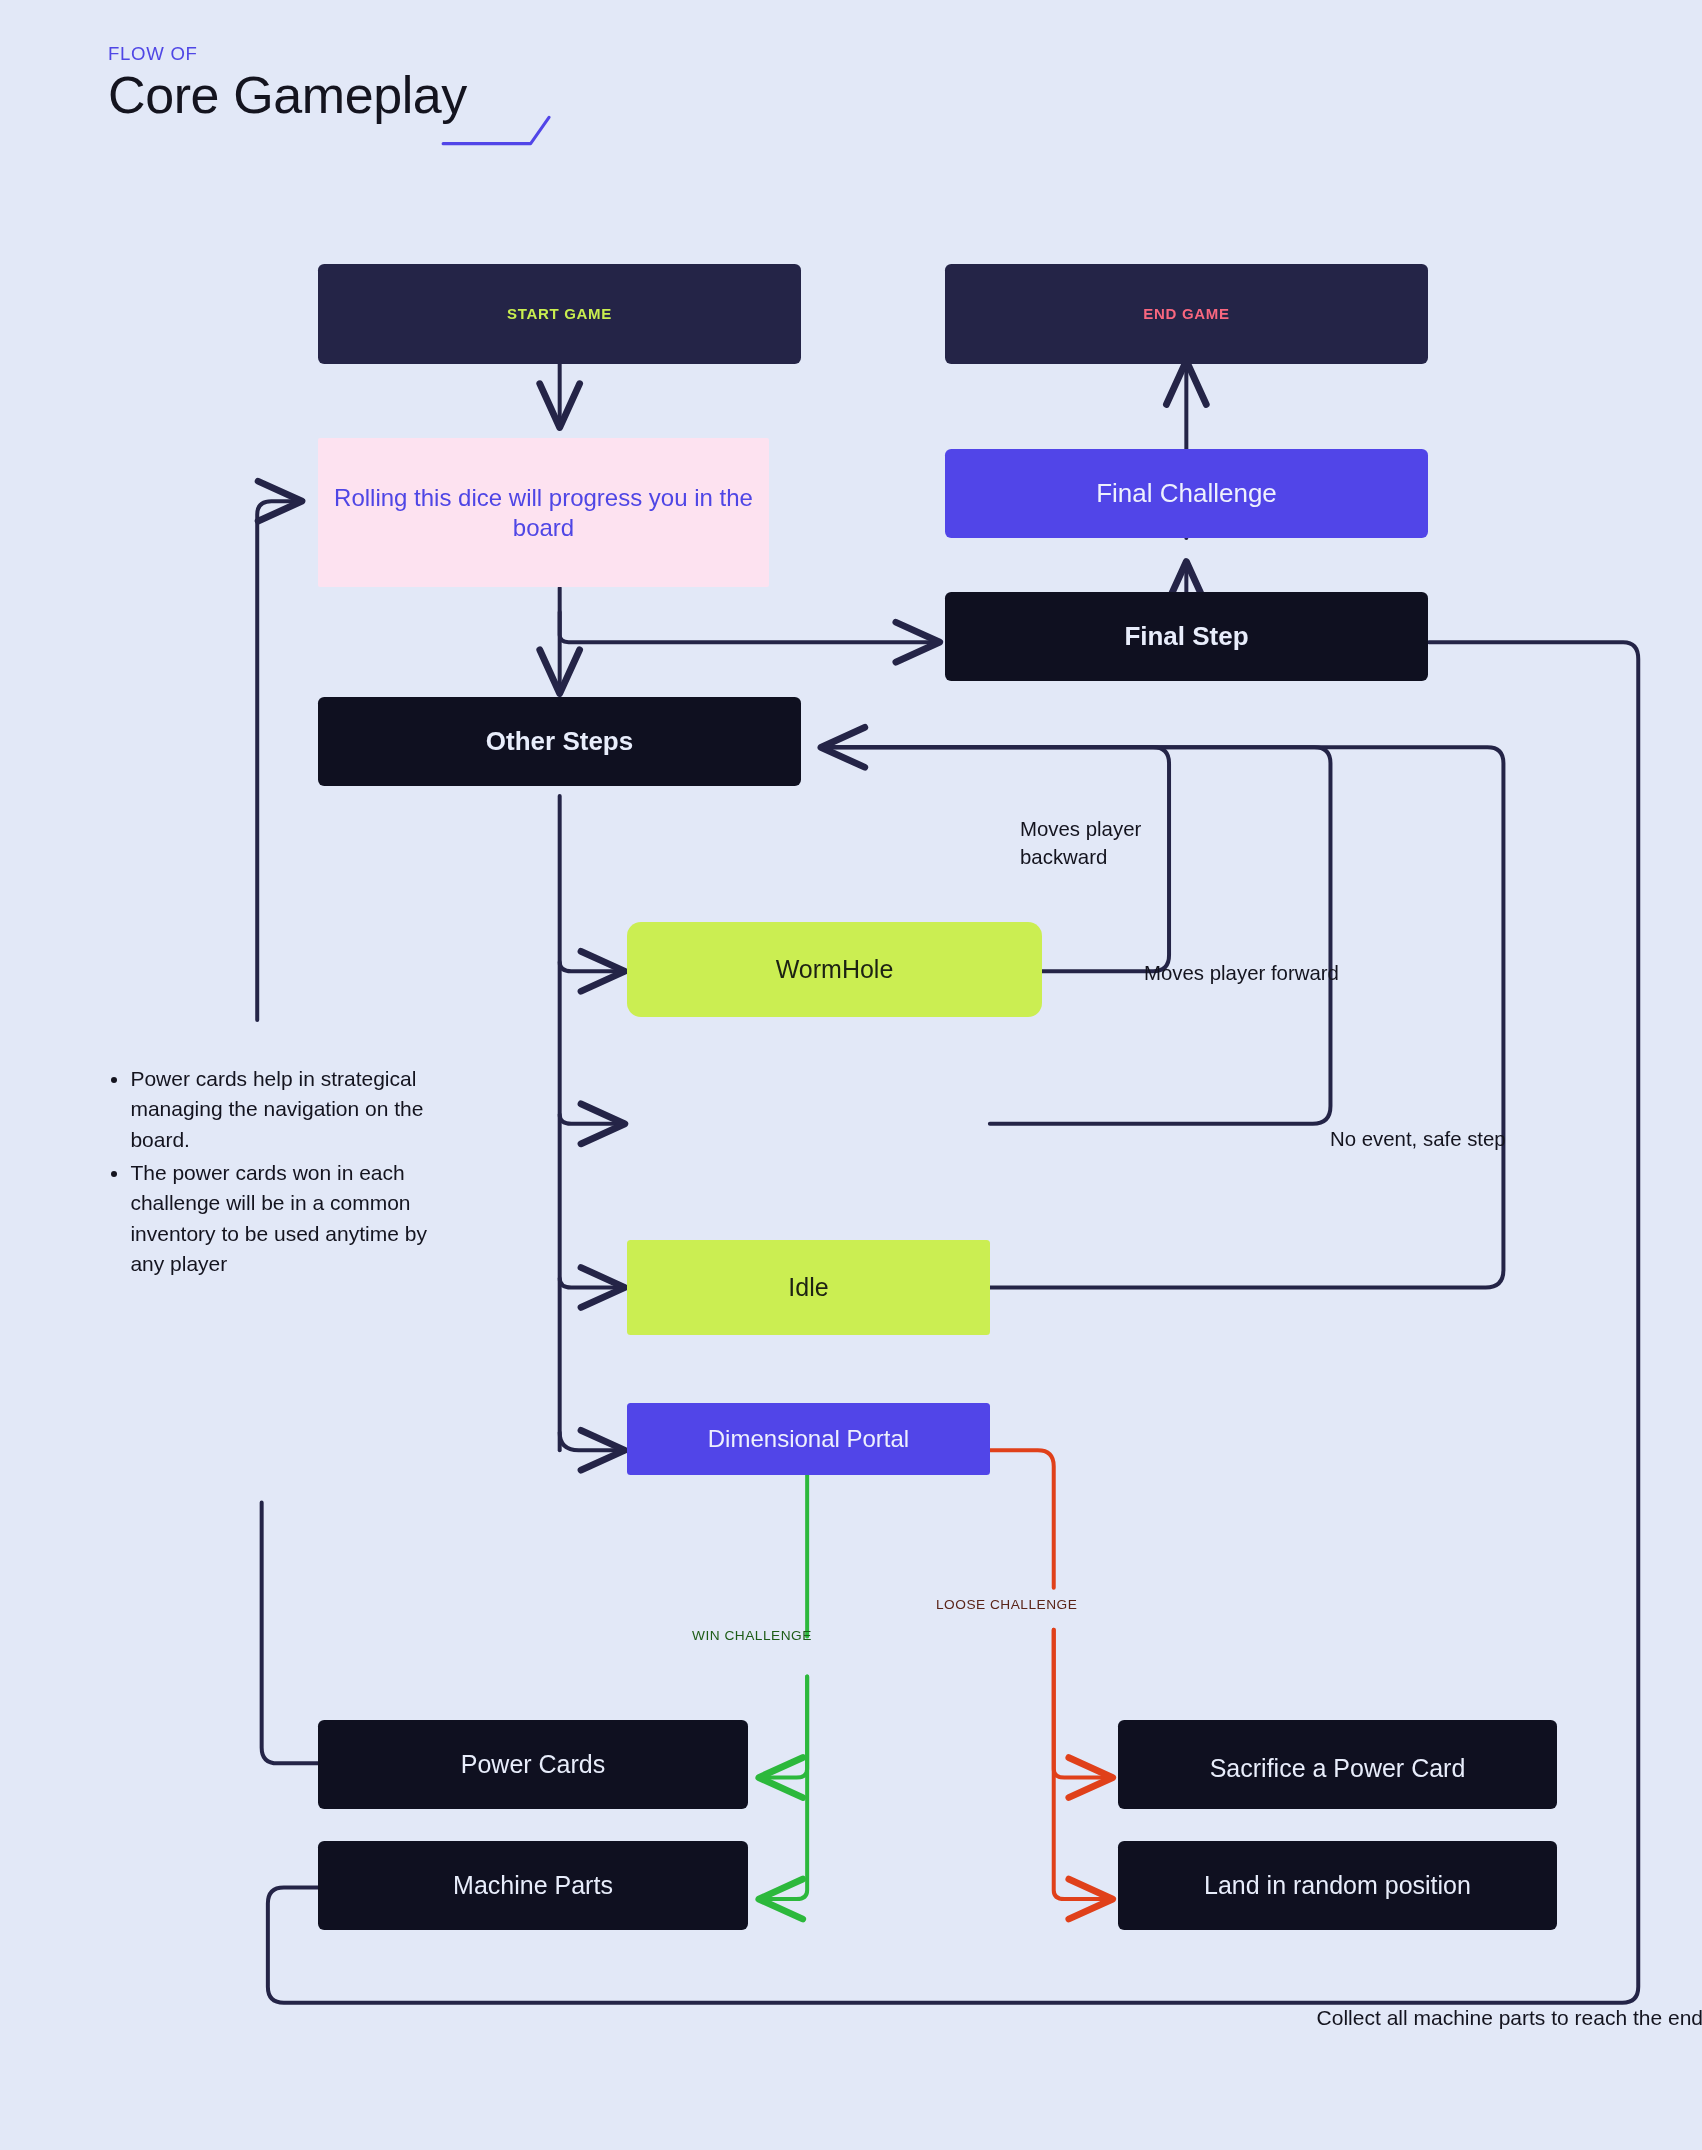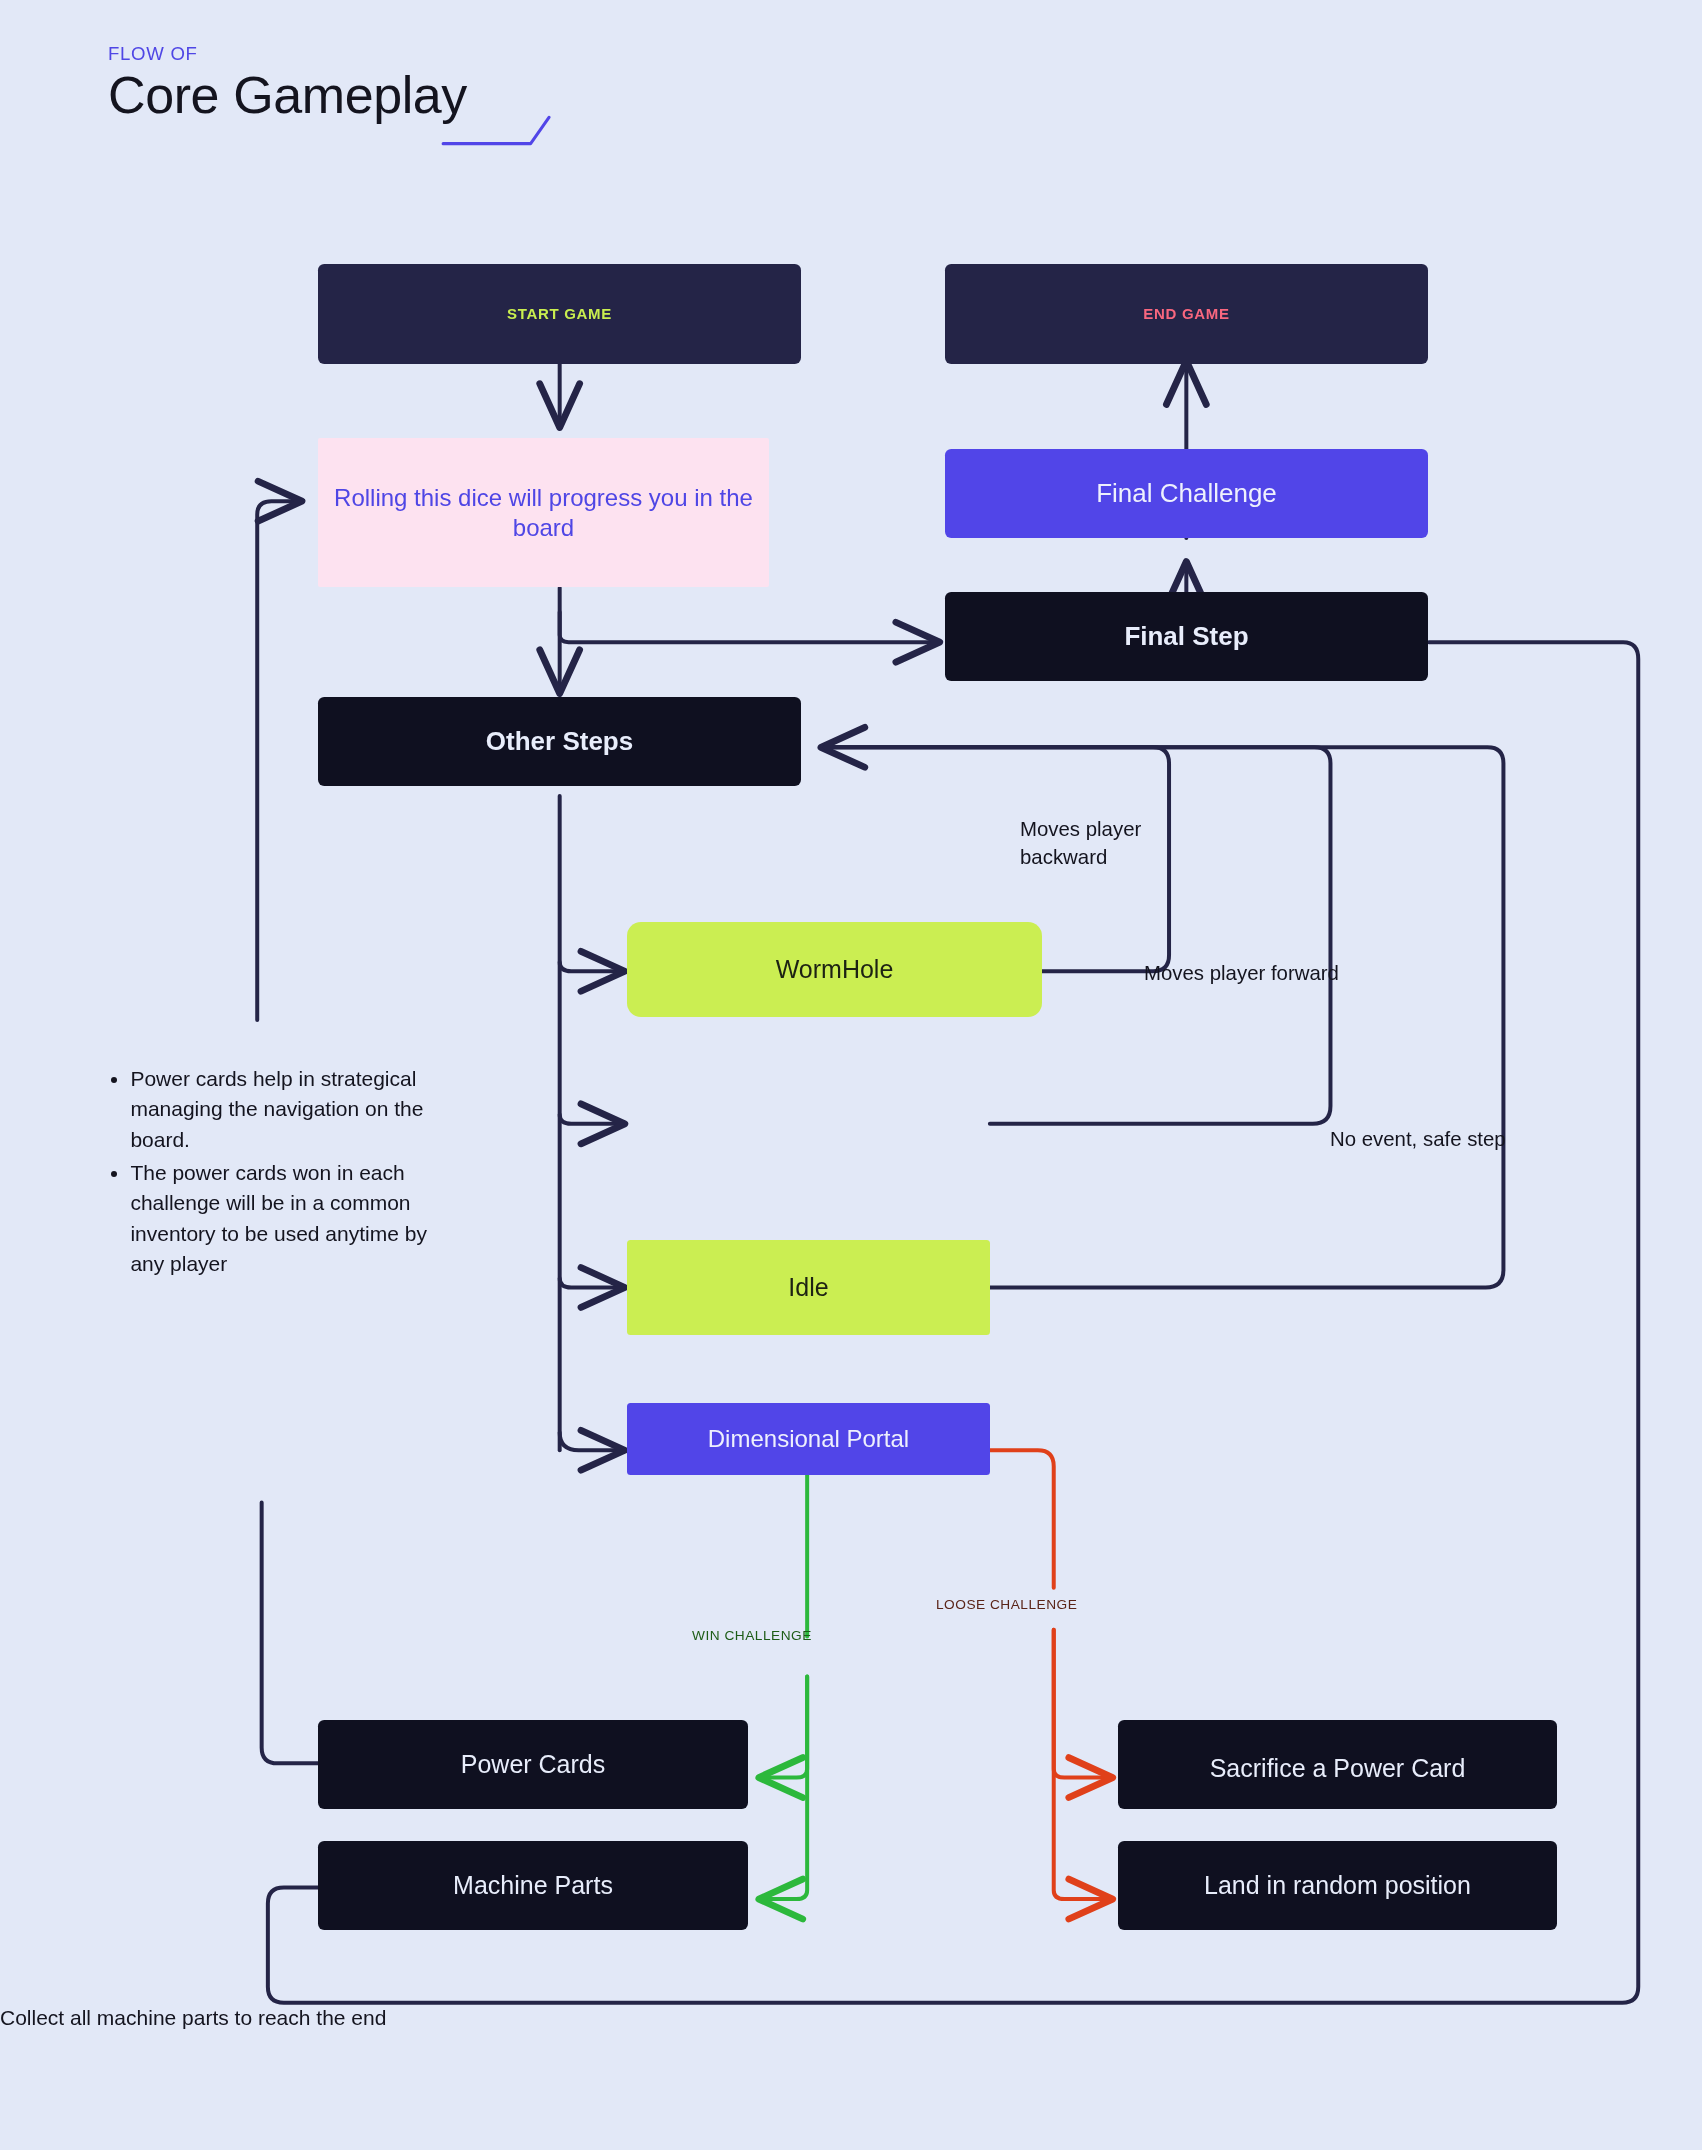--- a/index.html
+++ b/index.html
@@ -62,21 +62,21 @@
 
   .bullets{
     position:absolute;left:110px;top:1064px;width:337px;
     color:#14141f;font-size:21px;line-height:1.45;
   }
   .bullets ul{margin:0;padding-left:20.4px;}
   .bullets li{margin:0 0 2.7px 0;}
 
   .footnote{
     position:absolute;left:0;top:2006px;width:1703px;
-    text-align:left;font-size:21px;color:#14141f;
+    text-align:right;font-size:21px;color:#14141f;
   }
 </style>
 </head>
 <body>
 
 <div id="stage">
 
   <div class="kicker">FLOW OF</div>
   <div class="title">Core Gameplay</div>
 

